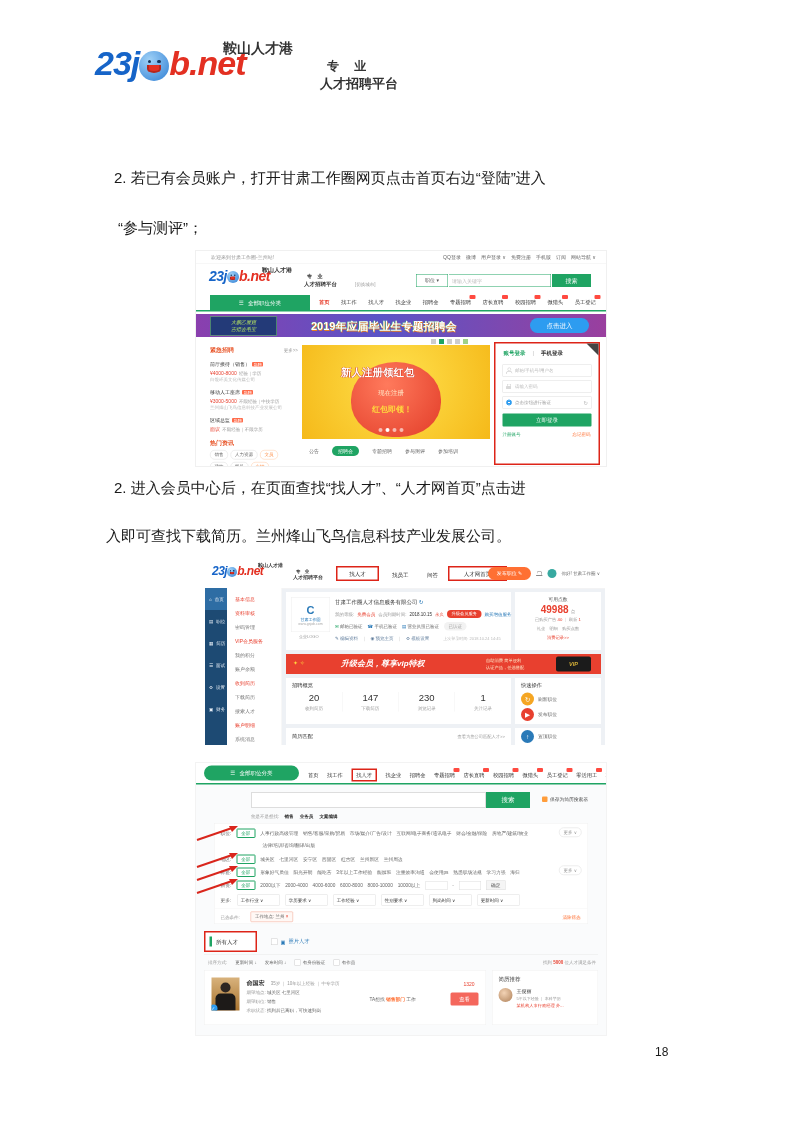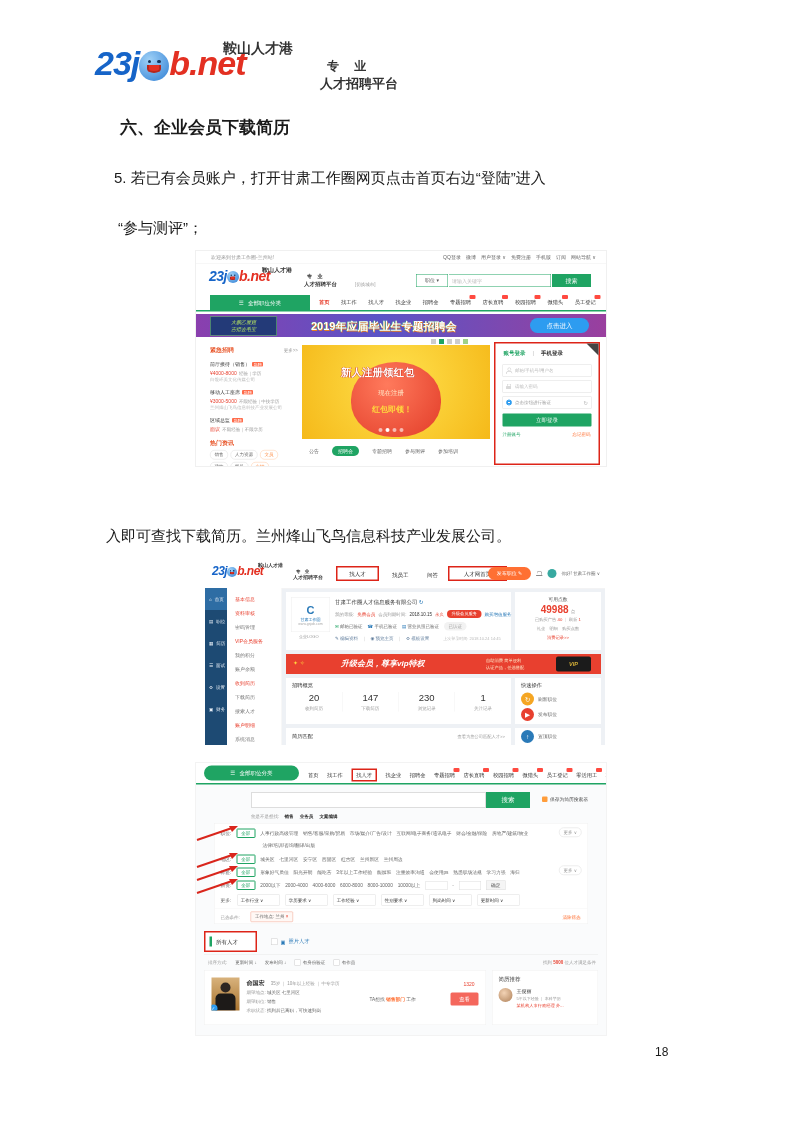--- a/index.html
+++ b/index.html
@@ -59,23 +59,23 @@
 
   <div class="ab" style="left:95px;top:44px;width:320px;height:58px;">
     <div class="mlogo" style="font-size:34px;">
       <span class="b1">23j</span><span class="face" style="width:30px;height:30px;"><span class="eye"></span><span class="eye eye2"></span><span class="mouth"></span></span><span class="b2">b.net</span>
     </div>
     <div class="ab nw bold d" style="left:128px;top:-4px;font-size:14px;">鞍山人才港</div>
     <div class="ab nw bold d" style="left:232px;top:14px;font-size:12px;letter-spacing:6px;">专  业</div>
     <div class="ab nw bold d" style="left:225px;top:31px;font-size:13px;">人才招聘平台</div>
   </div>
 
-  <div class="ab bold" style="left:120px;top:116px;font-size:17px;color:#1a1a1a;">六、企业会员下载简历</div>
-  <div class="ab" style="left:114px;top:169px;font-size:15px;color:#1a1a1a;">5. 若已有会员账户，打开甘肃工作圈网页点击首页右边“登陆”进入</div>
+  <div class="ab" style="left:114px;top:169px;font-size:15px;color:#1a1a1a;">2. 若已有会员账户，打开甘肃工作圈网页点击首页右边“登陆”进入</div>
   <div class="ab" style="left:118px;top:219px;font-size:15px;color:#1a1a1a;">“参与测评”；</div>
+  <div class="ab" style="left:114px;top:479px;font-size:15px;color:#1a1a1a;">2. 进入会员中心后，在页面查找“找人才”、“人才网首页”点击进</div>
   <div class="ab" style="left:106px;top:527px;font-size:15px;color:#1a1a1a;">入即可查找下载简历。兰州烽山飞鸟信息科技产业发展公司。</div>
   <div class="ab" style="left:655px;top:1045px;font-size:12px;color:#1a1a1a;">18</div>
 
   <div class="shot" style="left:195px;top:250px;width:410px;height:215px;border:1px solid #f0f0f0;">
     <div class="inner" style="width:820px;height:430px;">
 
       <div class="ab g" style="left:30px;top:6px;font-size:10px;">欢迎来到甘肃工作圈-兰州站!</div>
       <div class="ab g2 nw" style="right:20px;top:6px;font-size:10px;">QQ登录　微博　用户登录 ∨　免费注册　手机版　订阅　网站导航 ∨</div>
       <div class="ab" style="left:0;top:24px;width:820px;height:1px;background:#eee;"></div>
 

